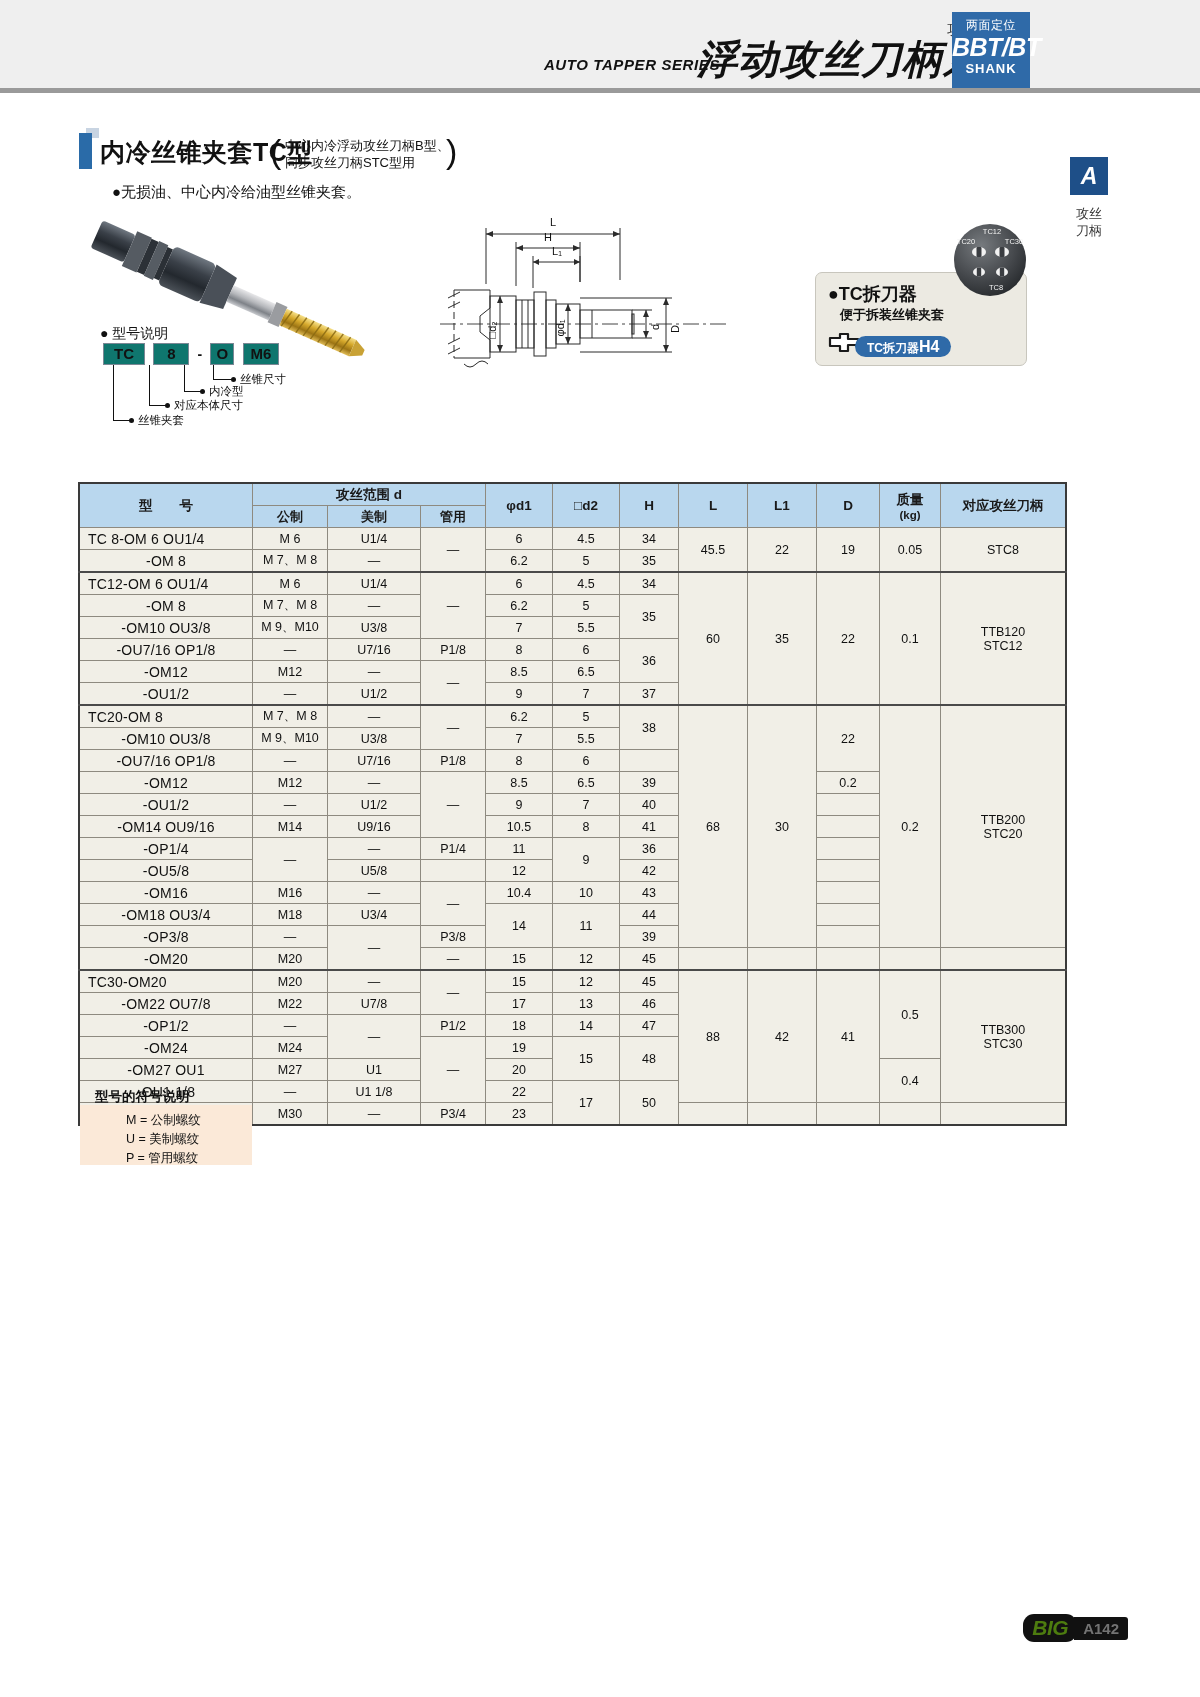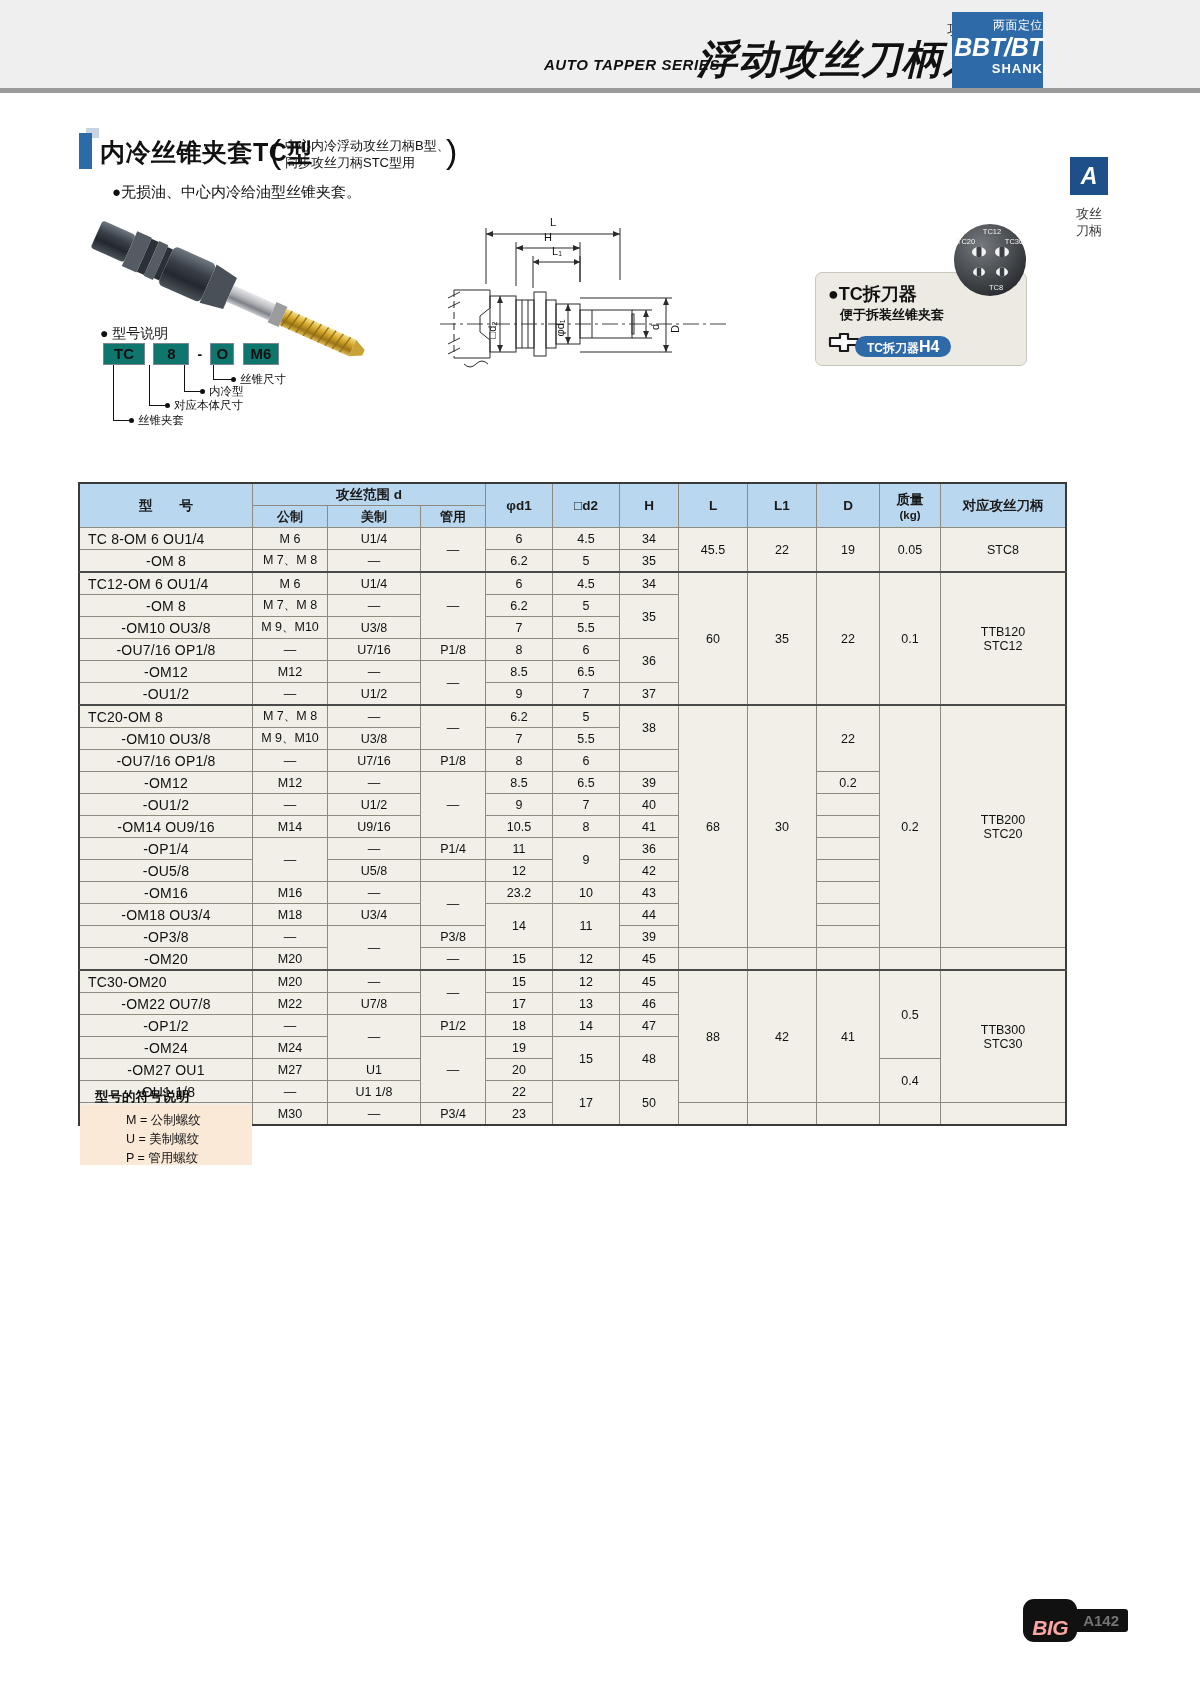--- a/index.html
+++ b/index.html
@@ -8,21 +8,21 @@
     font-family:"Liberation Sans","DejaVu Sans",sans-serif;
     color:#111;position:relative;overflow:hidden;
   }
 
   
   .header{position:absolute;left:0;top:0;width:1200px;height:92px;background:#efefef;}
   .header-rule{position:absolute;left:0;top:88px;width:1200px;height:5px;background:#9a9a9a;}
   .hdr-series{position:absolute;right:480px;top:56px;font-size:15px;font-weight:bold;font-style:italic;letter-spacing:.6px;color:#111;white-space:nowrap;}
   .hdr-cn-small{position:absolute;right:185px;top:20px;font-size:15px;color:#3d3d3d;letter-spacing:2px;white-space:nowrap;}
   .hdr-cn-big{position:absolute;right:175px;top:32px;font-size:40px;font-weight:bold;font-style:italic;letter-spacing:1px;white-space:nowrap;color:#111;}
-  .shank-box{position:absolute;left:952px;top:12px;width:91px;height:76px;background:#2f6aa8;text-align:right;color:#fff;}
+  .shank-box{position:absolute;left:952px;top:12px;width:78px;height:76px;background:#2f6aa8;text-align:center;color:#fff;}
   .shank-box .l1{font-size:12px;margin-top:5px;letter-spacing:.5px;}
   .shank-box .l2{font-size:25px;font-weight:bold;font-style:italic;line-height:27px;letter-spacing:-.5px;}
   .shank-box .l3{font-size:13px;font-weight:bold;letter-spacing:1px;}
 
   
   .side-tab{position:absolute;left:1070px;top:157px;width:38px;height:38px;background:#1e4f88;color:#fff;
             font-size:23px;font-style:italic;font-weight:bold;text-align:center;line-height:38px;}
   .side-tab-text{position:absolute;left:1074px;top:205px;width:30px;font-size:13px;line-height:17px;color:#333;text-align:center;}
 
   
@@ -71,22 +71,22 @@
   .thickline{border-top:2px solid #4a4a4a !important;}
   .outer{border:2px solid #3a3a3a;}
 
   
   .legend-title{position:absolute;left:80px;top:1088px;font-size:13.5px;font-weight:bold;white-space:nowrap;padding-left:15px;}
   .legend-box{position:absolute;left:80px;top:1105px;width:172px;height:60px;background:#fbe9d8;}
   .legend-line{position:absolute;left:126px;font-size:12.5px;white-space:nowrap;}
 
   
   .footer{position:absolute;right:72px;bottom:55px;display:flex;align-items:center;}
-  .big-logo{background:#111;color:#fca5a5;font-size:21px;font-style:italic;font-weight:bold;
-            padding:17px 9px 2px 9px;border-radius:11px;letter-spacing:-.5px;}
+  .big-logo{background:#111;color:#4d7c0f;font-size:21px;font-style:italic;font-weight:bold;
+            padding:2px 9px 2px 9px;border-radius:11px;letter-spacing:-.5px;}
   .page-no{background:#111;color:#737373;font-size:15px;font-weight:bold;padding:3px 9px;margin-left:-3px;border-radius:0 3px 3px 0;}
 </style>
 </head>
 <body>
 
 <div class="header"></div>
 <div class="header-rule"></div>
 <div class="hdr-series">AUTO TAPPER SERIES</div>
 <div class="hdr-cn-small">攻丝刀柄</div>
 <div class="hdr-cn-big">浮动攻丝刀柄系列</div>
@@ -483,21 +483,21 @@
         <td></td>
         <td>12</td>
         <td>42</td>
         <td></td>
       </tr>
       <tr>
         <td class="model">-OM16</td>
         <td>M16</td>
         <td>—</td>
         <td rowspan="2">—</td>
-        <td>23.2</td>
+        <td>10.4</td>
         <td>10</td>
         <td>43</td>
         <td></td>
       </tr>
       <tr>
         <td class="model">-OM18 OU3/4</td>
         <td>M18</td>
         <td>U3/4</td>
         <td rowspan="2">14</td>
         <td rowspan="2">11</td>

